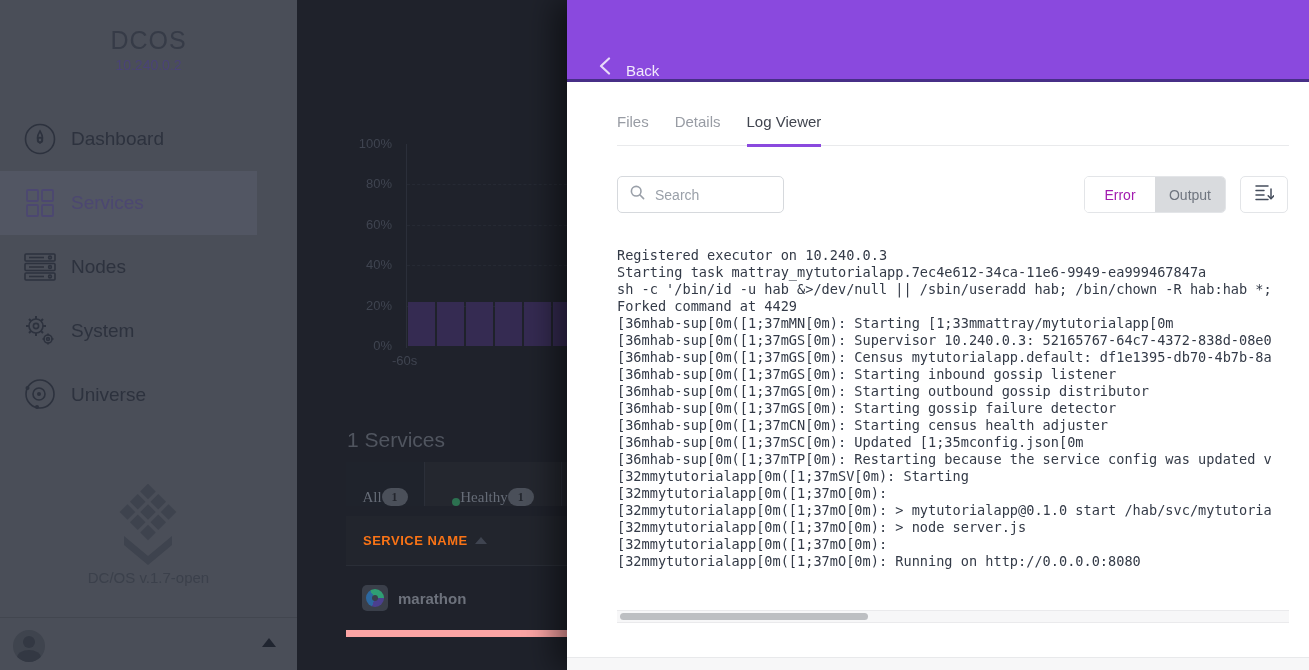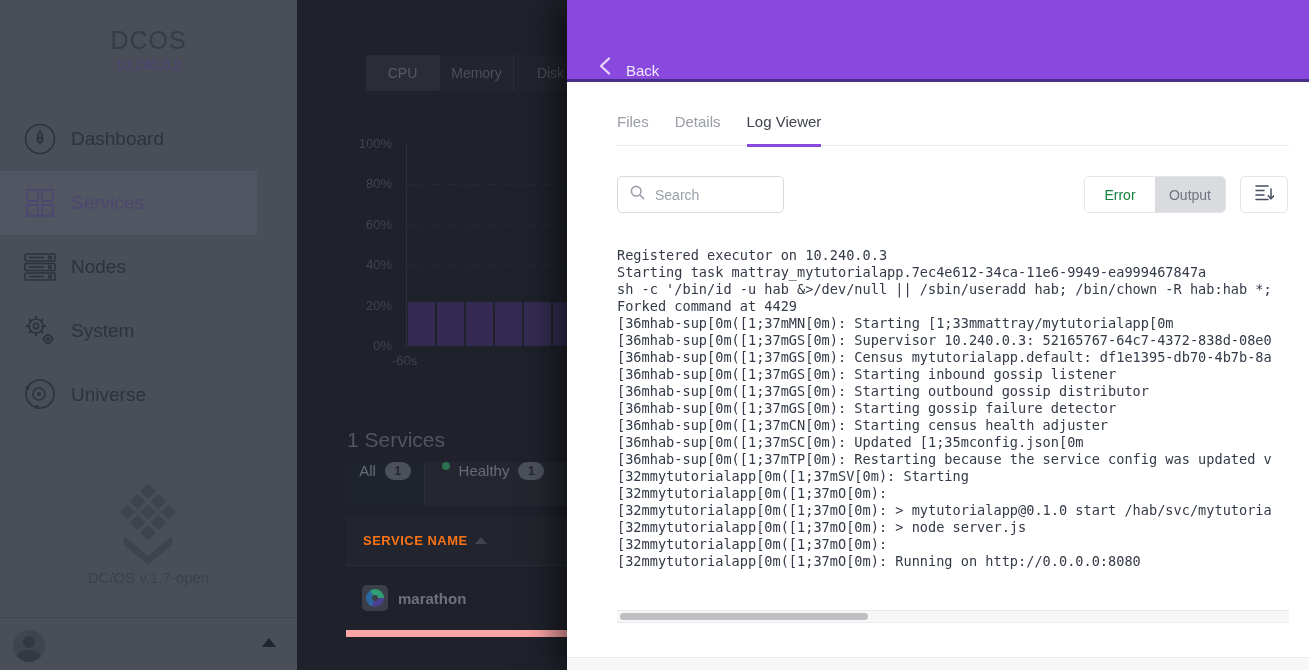--- a/index.html
+++ b/index.html
@@ -50,22 +50,22 @@
   .axis-v{position:absolute;left:109px;top:144px;width:1px;height:204px;background:#2b2f3a;}
   .gridline{position:absolute;left:110px;width:160px;border-top:1px dashed #262a34;}
   .g1{top:184px;} .g2{top:225px;} .g3{top:265px;} .g4{top:306px;}
   .bars{position:absolute;left:111px;top:144px;width:159px;height:202px;display:flex;
         align-items:flex-end;gap:2px;overflow:hidden;}
   .bar{flex:0 0 27px;background:#352b52;}
   .xtick{position:absolute;left:95px;top:353px;font-size:13px;color:#3f4450;}
   .svc-heading{position:absolute;left:50px;top:428px;font-size:21px;color:#50555f;}
   .filter-bar{position:absolute;left:49px;top:462px;width:221px;height:44px;background:#24272f;
               display:flex;overflow:hidden;}
-  .filter-tab{display:flex;align-items:flex-start;justify-content:center;gap:9px;height:44px;
-              border-right:1px solid #2b2f39;font-size:15px;color:#666c77;}
+  .filter-tab{display:flex;align-items:flex-end;justify-content:center;height:44px;
+              border-right:1px solid #2b2f39;font-size:15px;color:#666c77;font-family:Liberation Serif, serif;}
   .filter-tab.active{background:#1f232c;}
   .filter-tab.f-all{width:78px;} .filter-tab.f-healthy{width:136px;}
   .count-badge{min-width:26px;height:18px;border-radius:9px;background:#4b505a;color:#23262d;
                font-size:12px;font-weight:bold;display:flex;align-items:center;justify-content:center;}
   .dot{width:8px;height:8px;border-radius:50%;background:#2c7150;}
   .table-header{position:absolute;left:49px;top:516px;width:221px;height:49px;background:#22252d;
                 display:flex;align-items:center;border-bottom:1px solid #2a2e37;}
   .th-label{margin-left:17px;font-size:13px;font-weight:bold;letter-spacing:0.5px;color:#f97316;}
   .sort-caret{margin-left:7px;width:0;height:0;border-left:6px solid transparent;
               border-right:6px solid transparent;border-bottom:7px solid #3f4450;}
@@ -94,21 +94,21 @@
   .search-box{position:absolute;left:50px;top:176px;width:167px;height:37px;
               border:1px solid #d6d9dd;border-radius:5px;display:flex;align-items:center;
               box-sizing:border-box;background:#fff;}
   .search-box input{border:none;outline:none;font-size:14px;color:#3f434d;width:120px;
                     margin-left:8px;font-family:"Liberation Sans",sans-serif;background:transparent;}
   .search-box input::placeholder{color:#9aa0a9;}
   .search-glyph{margin-left:12px;}
   .toggle-group{position:absolute;left:517px;top:176px;height:37px;display:flex;
                 border:1px solid #e3e5e8;border-radius:5px;overflow:hidden;box-sizing:border-box;}
   .toggle-btn{width:70px;height:35px;display:flex;align-items:center;justify-content:center;
-              font-size:14px;background:#fff;color:#15803d;cursor:pointer;}
+              font-size:14px;background:#fff;color:#a21caf;cursor:pointer;}
   .toggle-btn.selected{background:#d9dbde;color:#6f757f;}
   .dl-btn{position:absolute;left:673px;top:176px;width:48px;height:37px;border:1px solid #e3e5e8;
           border-radius:5px;box-sizing:border-box;display:flex;align-items:center;
           justify-content:center;background:#fff;cursor:pointer;}
   .log{position:absolute;left:50px;top:247px;width:672px;height:341px;margin:0;
        font-family:"DejaVu Sans Mono","Liberation Mono",monospace;font-size:13.6px;
        line-height:17px;color:#333a47;white-space:pre;overflow:hidden;}
   .hscroll{position:absolute;left:50px;top:610px;width:672px;height:13px;background:#f7f7f8;
            border-top:1px solid #eaeaec;border-bottom:1px solid #eaeaec;box-sizing:border-box;}
   .hscroll-thumb{position:absolute;left:3px;top:2px;width:248px;height:7px;border-radius:3.5px;
@@ -225,25 +225,20 @@
     <div class="user-bar">
       <div class="avatar">
         <div class="head"></div>
           <div class="body"></div>
       </div>
       <div class="user-caret"></div>
     </div>
   </div>
 
   <div class="content">
-    <div class="res-tabs">
-      <div class="res-tab active">CPU</div>
-      <div class="res-tab">Memory</div>
-      <div class="res-tab">Disk</div>
-    </div>
 
     <div class="chart">
       <span class="ytick">100%</span>
       <span class="ytick">80%</span>
       <span class="ytick">60%</span>
       <span class="ytick">40%</span>
       <span class="ytick">20%</span>
       <span class="ytick">0%</span>
       <div class="axis-v"></div>
       <div class="gridline g1"></div>

